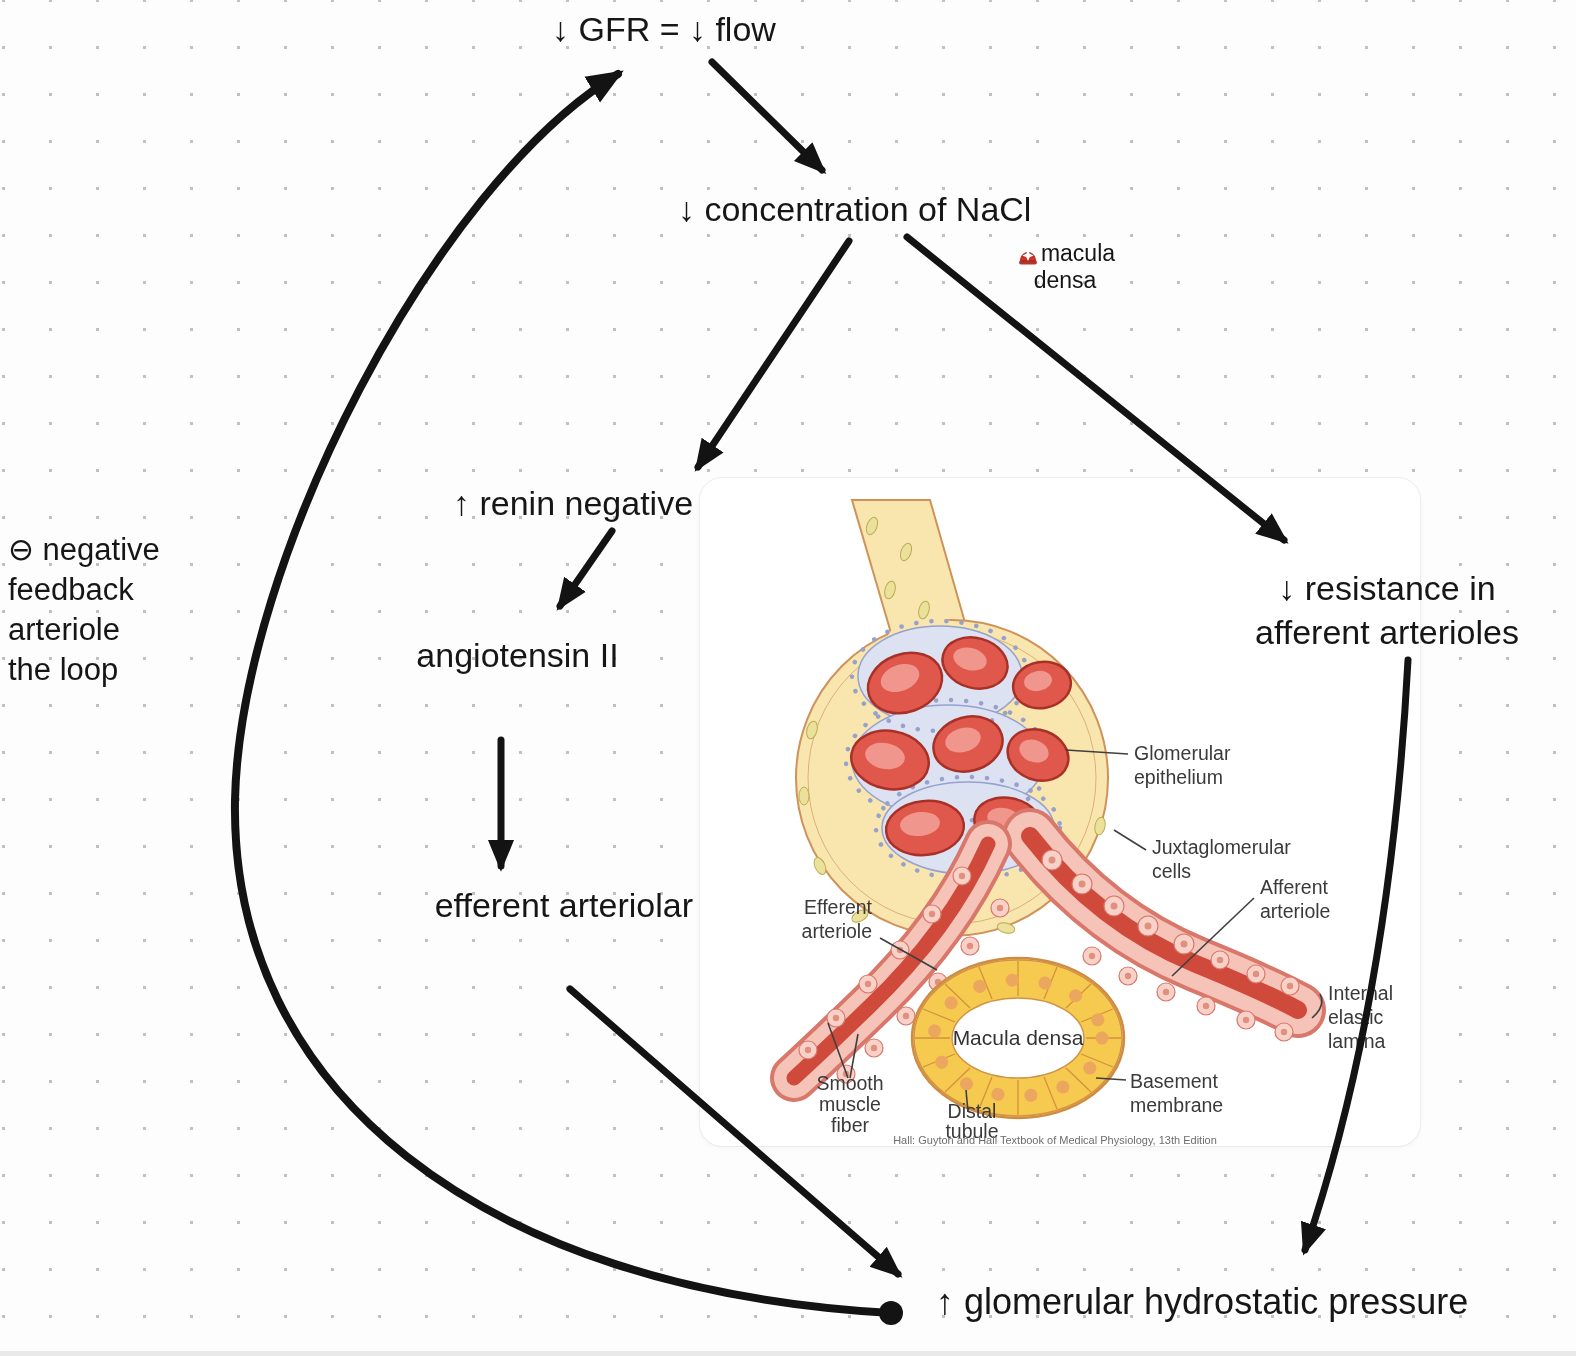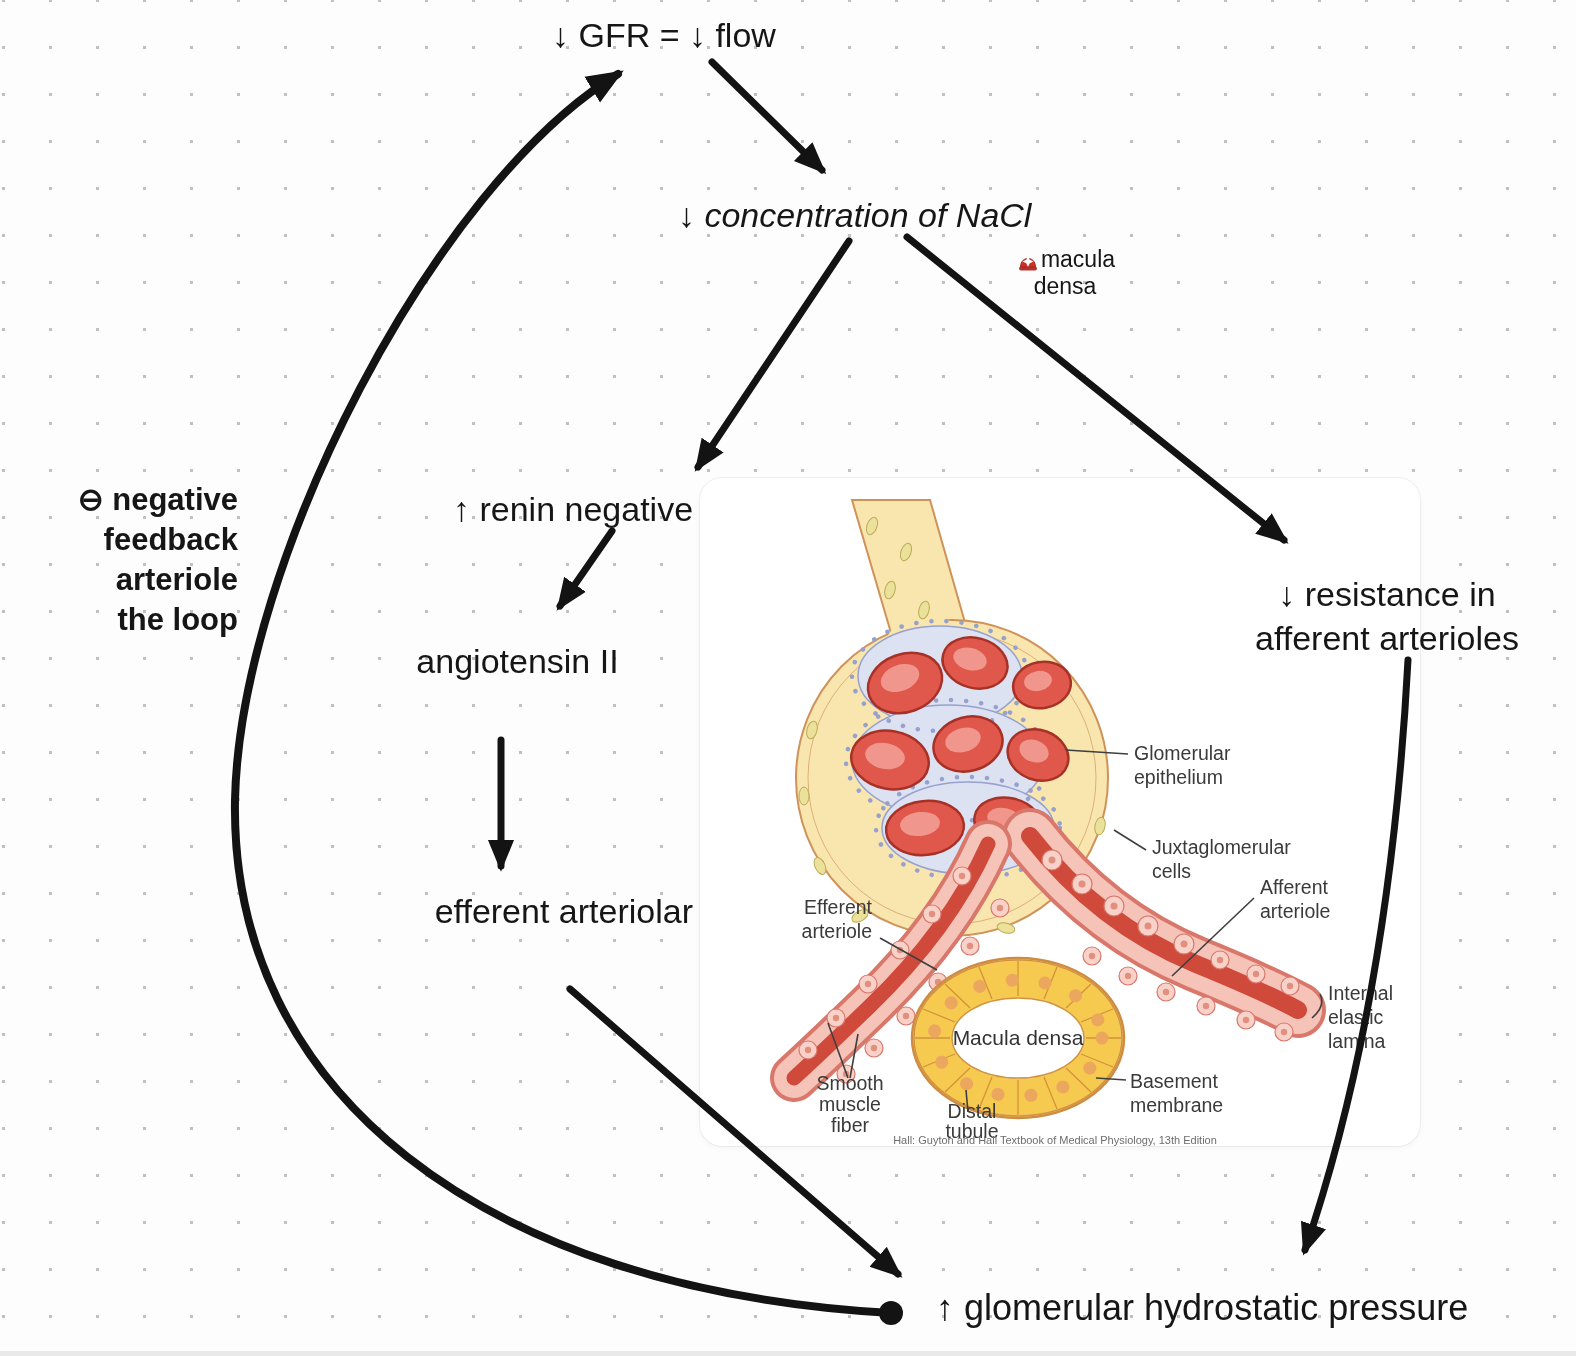--- a/index.html
+++ b/index.html
@@ -7,27 +7,27 @@
     --text:#161616; --figure-label:#3a3a3a;
   }
   html,body{margin:0;padding:0;}
   body{font-family:"Liberation Sans", sans-serif; background:#e8e8e8;}
   #canvas{
     position:relative; width:1576px; height:1356px; overflow:hidden;
     background-color:var(--canvas-bg);
     background-image:radial-gradient(circle, var(--dot) 1.7px, transparent 1.8px);
     background-size:47px 47px; background-position:27px 24px;
   }
-  .node{position:absolute; color:var(--text); white-space:nowrap;margin-top:6px;}
+  .node{position:absolute; color:var(--text); white-space:nowrap;}
   .n-gfr{left:552px; top:10px; font-size:34px;}
-  .n-nacl{left:678px; top:190px; font-size:34px;font-style:italic;}
+  .n-nacl{left:678px; top:190px; font-size:34px;}
   .n-renin{left:453px; top:484px; font-size:34px;}
   .n-angio{left:330px; top:633px; width:375px; text-align:center; font-size:34px; line-height:44px;}
   .n-eff{left:308px; top:883px; width:385px; text-align:right; font-size:34px; line-height:44px;}
-  .n-fb{left:8px; top:474px; width:230px; text-align:right; font-size:31px; line-height:40px;font-weight:bold;}
+  .n-fb{left:8px; top:530px; width:230px; text-align:left; font-size:31px; line-height:40px;}
   .n-res{left:1212px; top:566px; width:350px; text-align:center; font-size:34px; line-height:44px;}
   .n-press{left:936px; top:1281px; font-size:36px;}
   .n-macula{left:1000px; top:240px; width:130px; font-size:23px; line-height:27px; text-align:center;}
   .n-macula .row{display:flex; align-items:center; justify-content:center; }
   .card{
     position:absolute; left:700px; top:478px; width:720px; height:668px;
     background:var(--card-bg); border-radius:22px;
     box-shadow:0 0 0 1px rgba(0,0,0,0.05), 0 2px 6px rgba(0,0,0,0.04);
   }
   .arrows{position:absolute; left:0; top:0; pointer-events:none;}

